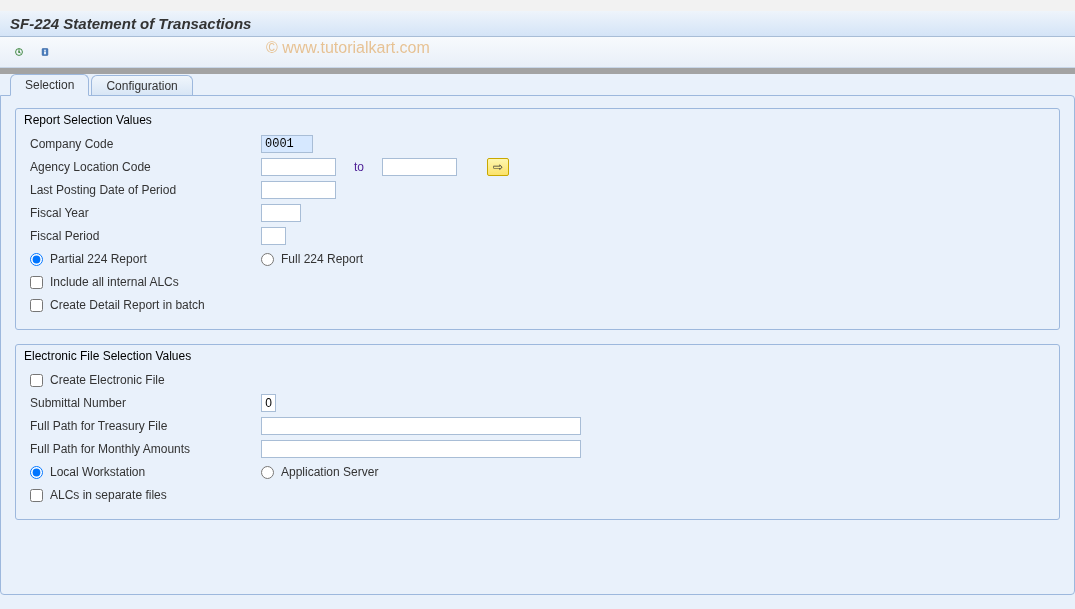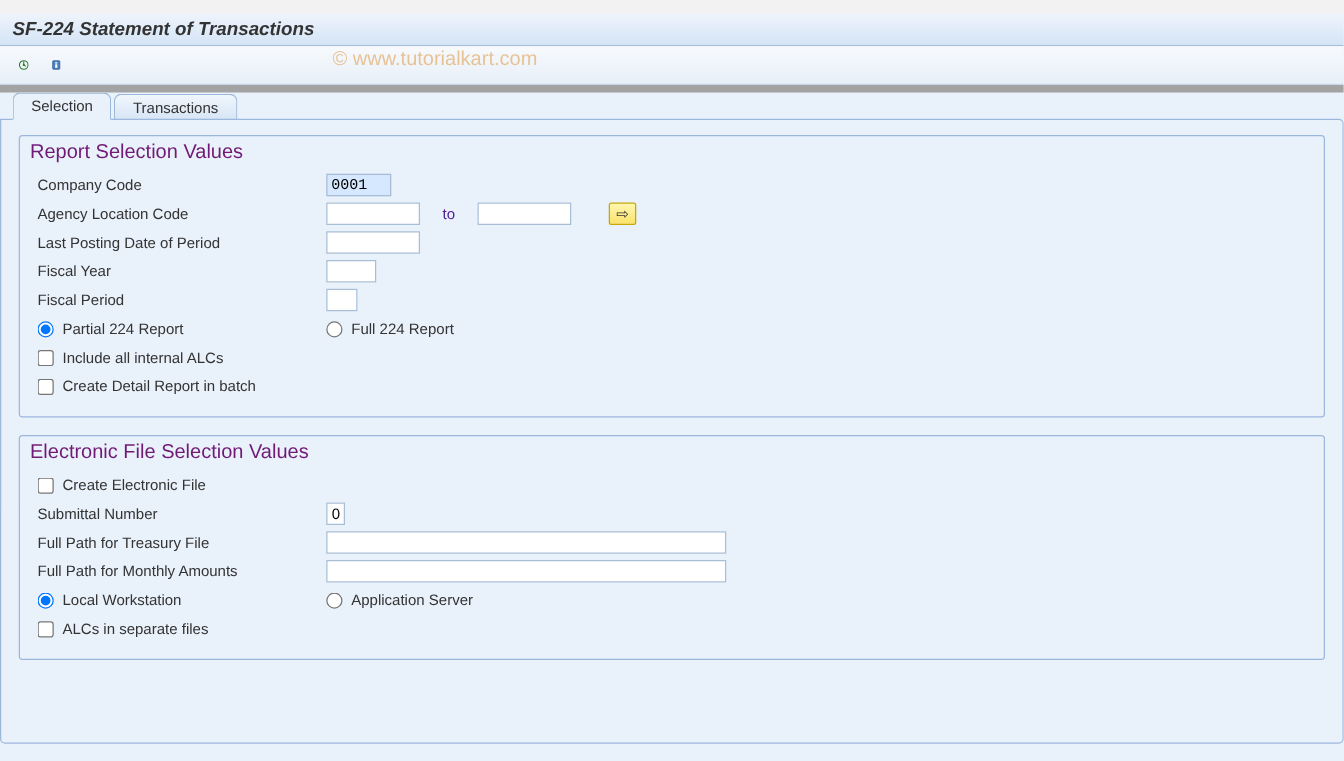--- a/index.html
+++ b/index.html
@@ -93,23 +93,23 @@
       height: 500px;
     }
     .group-box {
       border: 1px solid #9db8dd;
       border-radius: 3px;
       padding: 8px 10px 12px 10px;
       margin-bottom: 14px;
       background: #e9f1fb;
     }
     .group-title {
-      color: #701a75;
+      color: #000000;
       margin: -4px 0 6px -2px;
-      font-size: 16px;
+      font-size: 12px;
     }
     .form-row {
       display: flex;
       align-items: center;
       min-height: 22px;
       margin-bottom: 1px;
     }
     .form-label {
       width: 235px;
       color: #333;
@@ -175,21 +175,21 @@
       <rect x="5.5" y="3" width="3" height="2" fill="#fff"></rect>
       <rect x="5.5" y="6" width="3" height="5" fill="#fff"></rect>
     </svg>
   </button>
   <span class="watermark">© www.tutorialkart.com</span>
 </div>
 
 <div class="content-area">
   <div class="tab-container">
     <div class="tab active">Selection</div>
-    <div class="tab">Transactions</div>
+    <div class="tab">Configuration</div>
   </div>
 
   <div class="tab-panel">
 
     <div class="group-box">
       <div class="group-title">Report Selection Values</div>
 
       <div class="form-row">
         <span class="form-label">Company Code</span>
         <input class="text-input highlight" style="width: 52px; text-align: left; font-family: Liberation Mono, monospace;" value="0001">

